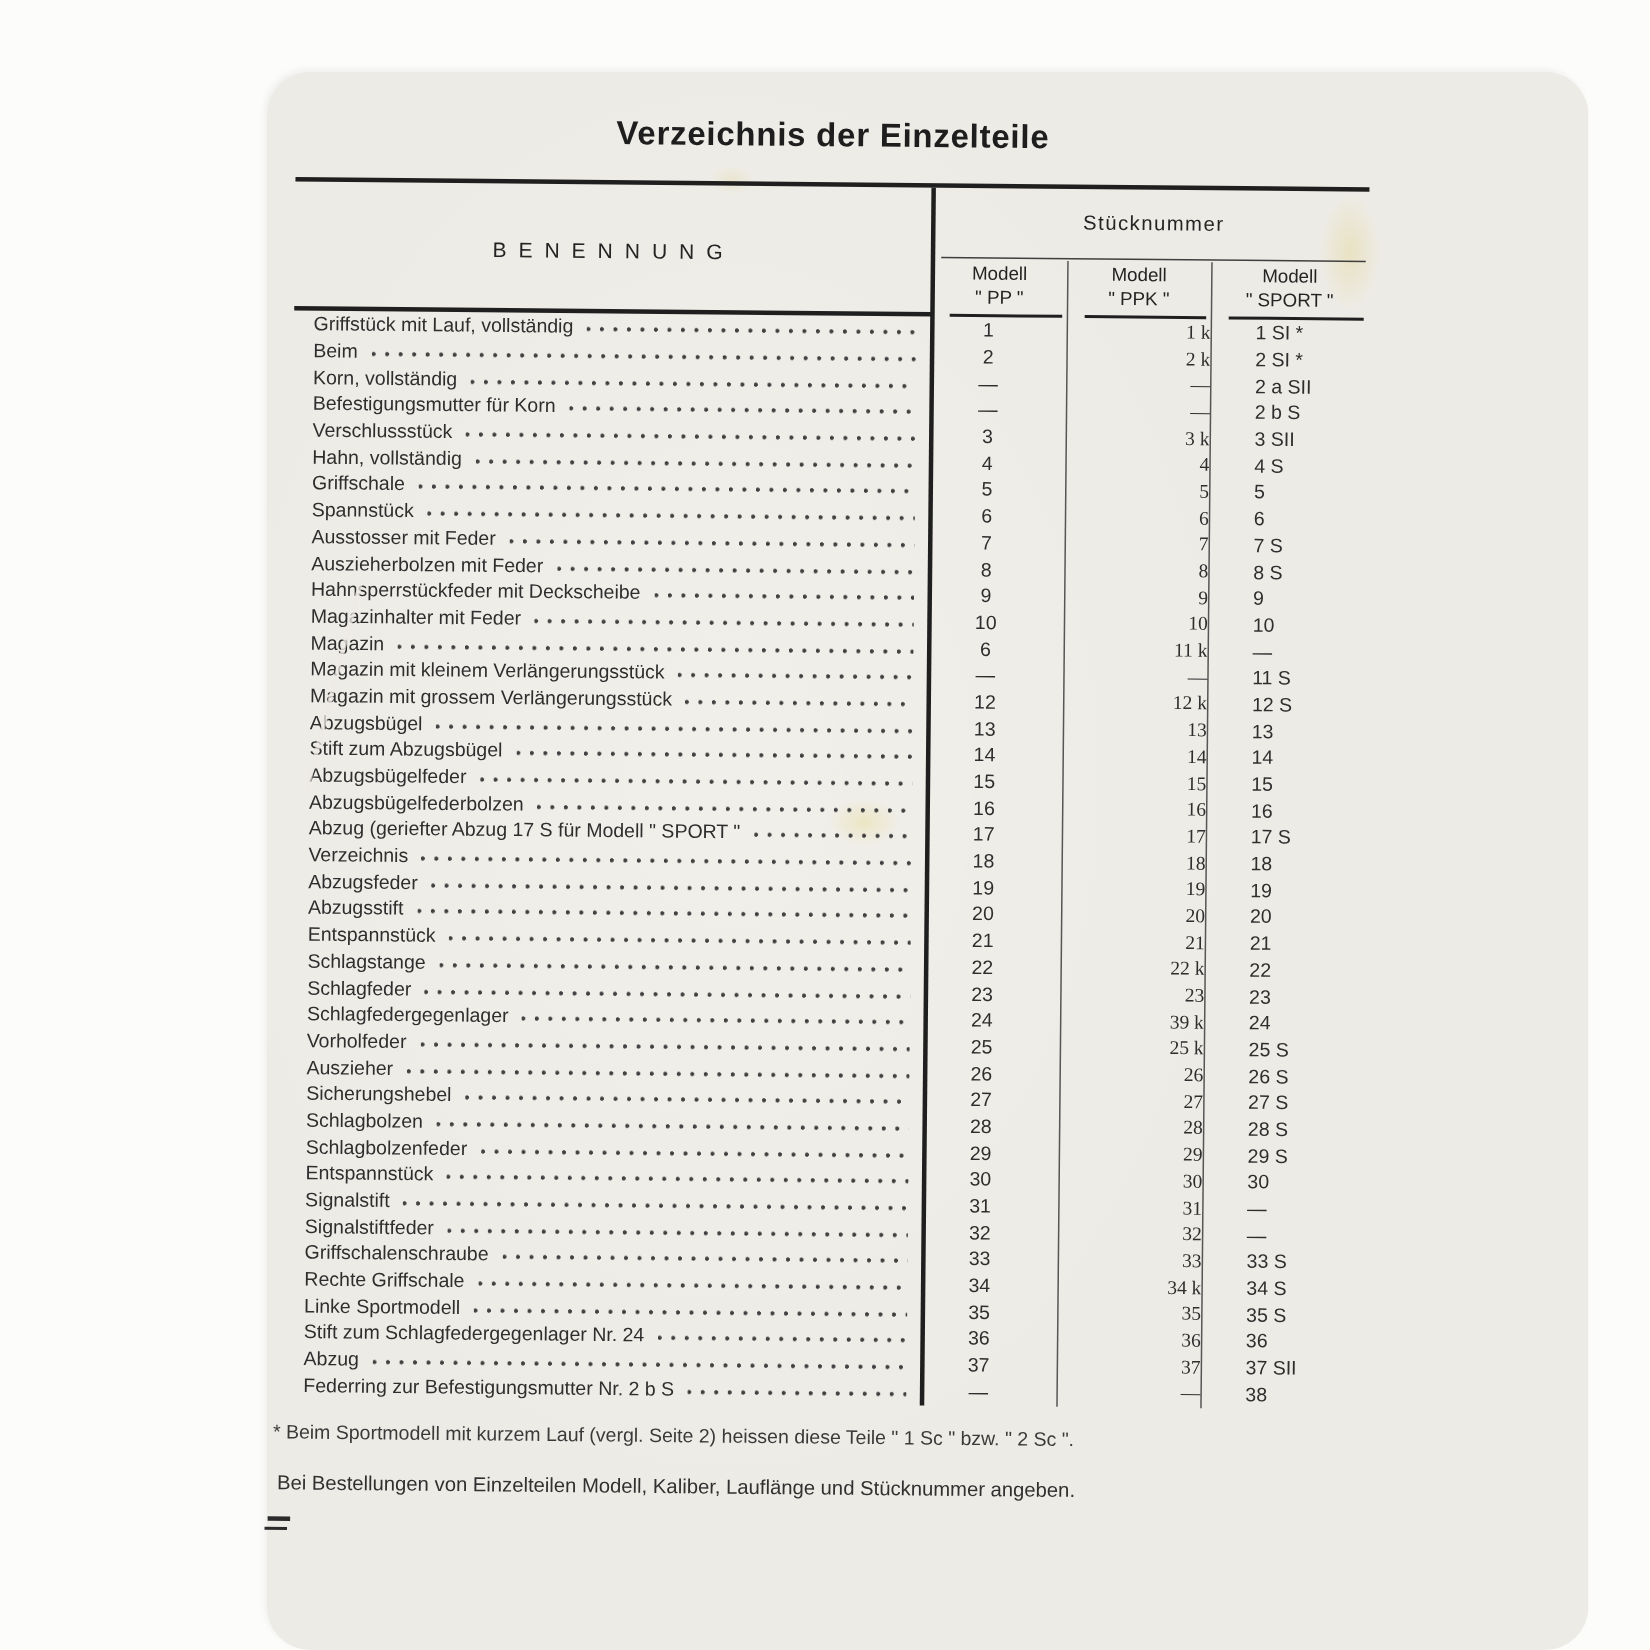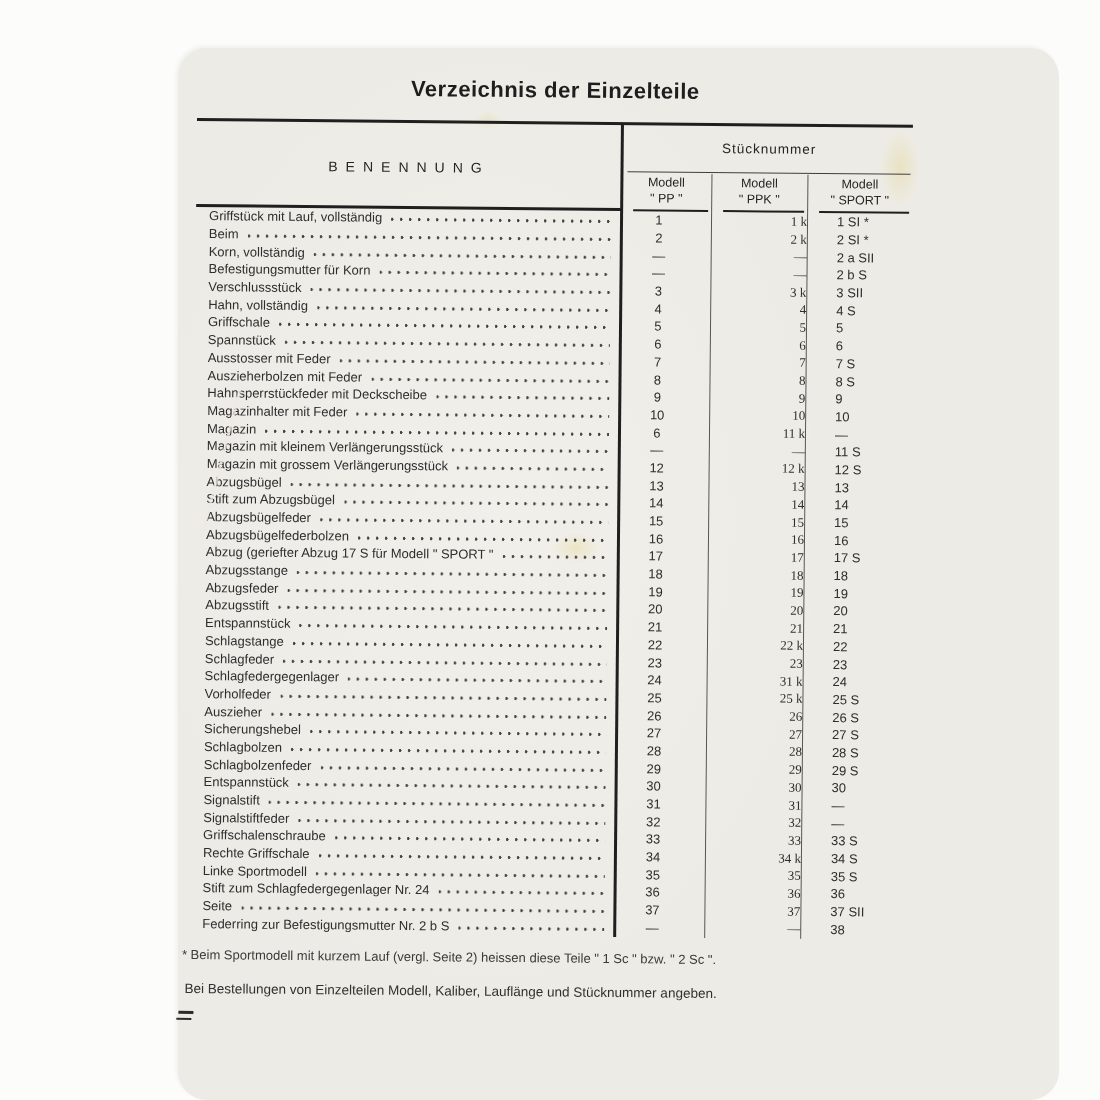--- a/index.html
+++ b/index.html
@@ -300,21 +300,21 @@
     <div class="name-cell">
       <span>Abzug (geriefter Abzug 17 S für Modell " SPORT "</span>
       <span class="leader"></span>
     </div>
     <div class="num-pp">17</div>
     <div class="num-ppk">17</div>
     <div class="num-sport">17 S</div>
   </div>
           <div class="row">
     <div class="name-cell">
-      <span>Abzugsstange</span>
+      <span>Verzeichnis</span>
       <span class="leader"></span>
     </div>
     <div class="num-pp">18</div>
     <div class="num-ppk">18</div>
     <div class="num-sport">18</div>
   </div>
           <div class="row">
     <div class="name-cell">
       <span>Abzugsfeder</span>
       <span class="leader"></span>
@@ -358,21 +358,21 @@
     <div class="num-pp">23</div>
     <div class="num-ppk">23</div>
     <div class="num-sport">23</div>
   </div>
           <div class="row">
     <div class="name-cell">
       <span>Schlagfedergegenlager</span>
       <span class="leader"></span>
     </div>
     <div class="num-pp">24</div>
-    <div class="num-ppk">31 k</div>
+    <div class="num-ppk">39 k</div>
     <div class="num-sport">24</div>
   </div>
           <div class="row">
     <div class="name-cell">
       <span>Vorholfeder</span>
       <span class="leader"></span>
     </div>
     <div class="num-pp">25</div>
     <div class="num-ppk">25 k</div>
     <div class="num-sport">25 S</div>
@@ -471,21 +471,21 @@
     <div class="name-cell">
       <span>Stift zum Schlagfedergegenlager Nr. 24</span>
       <span class="leader"></span>
     </div>
     <div class="num-pp">36</div>
     <div class="num-ppk">36</div>
     <div class="num-sport">36</div>
   </div>
           <div class="row">
     <div class="name-cell">
-      <span>Seite</span>
+      <span>Abzug</span>
       <span class="leader"></span>
     </div>
     <div class="num-pp">37</div>
     <div class="num-ppk">37</div>
     <div class="num-sport">37 SII</div>
   </div>
           <div class="row">
     <div class="name-cell">
       <span>Federring zur Befestigungsmutter Nr. 2 b S</span>
       <span class="leader"></span>

